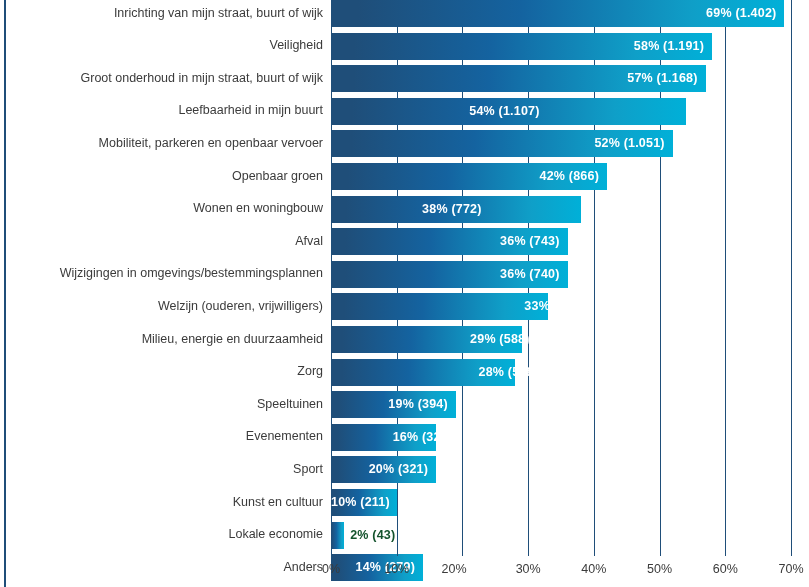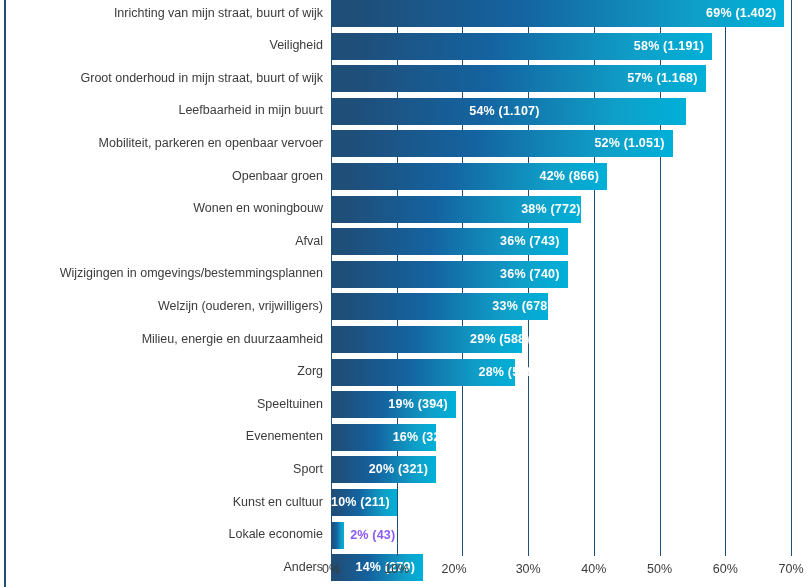--- a/index.html
+++ b/index.html
@@ -46,21 +46,21 @@
     top:0;height:27px;line-height:27px;
     font-size:12.5px;font-weight:bold;
     white-space:nowrap;
     letter-spacing:0.2px;
   }
   .bar-value.inside{
     color:#ffffff;
     right:auto;
   }
   .bar-value.outside{
-    color:#8b5cf6;
+    color:#14532d;
   }
   
   #cat-labels{
     position:absolute;
     left:10px;top:0;width:313px;
   }
   .cat-row{
     height:27px;
     margin-bottom:5.6px;
     display:flex;
@@ -186,33 +186,33 @@
         <div class="bar-row">
           <div class="bar" style="width: 341.714px;"></div>
           <div class="bar-value inside" style="left: 0px; width: 333.714px; text-align: right;">52%  (1.051)</div>
         </div>
         <div class="bar-row">
           <div class="bar" style="width: 276px;"></div>
           <div class="bar-value inside" style="left: 0px; width: 268px; text-align: right;">42%  (866)</div>
         </div>
         <div class="bar-row">
           <div class="bar" style="width: 249.714px;"></div>
-          <div class="bar-value inside" style="left: 8px; width: 241.714px; text-align: right;">38%  (772)</div>
+          <div class="bar-value inside" style="left: 0px; width: 241.714px; text-align: center;">38%  (772)</div>
         </div>
         <div class="bar-row">
           <div class="bar" style="width: 236.571px;"></div>
           <div class="bar-value inside" style="left: 0px; width: 228.571px; text-align: right;">36%  (743)</div>
         </div>
         <div class="bar-row">
           <div class="bar" style="width: 236.571px;"></div>
           <div class="bar-value inside" style="left: 0px; width: 228.571px; text-align: right;">36%  (740)</div>
         </div>
         <div class="bar-row">
           <div class="bar" style="width: 216.857px;"></div>
-          <div class="bar-value inside" style="left: 12px; width: 208.857px; text-align: right;">33%  (678)</div>
+          <div class="bar-value inside" style="left: 0px; width: 208.857px; text-align: right; padding-left: 44px;">33%  (678)</div>
         </div>
         <div class="bar-row">
           <div class="bar" style="width: 190.571px;"></div>
           <div class="bar-value inside" style="left: 16px; width: 182.571px; text-align: right;">29%  (588)</div>
         </div>
         <div class="bar-row">
           <div class="bar" style="width: 184px;"></div>
           <div class="bar-value inside" style="left: 0px; width: 176px; text-align: right; margin-left: 31px;">28%  (568)</div>
         </div>
         <div class="bar-row">

